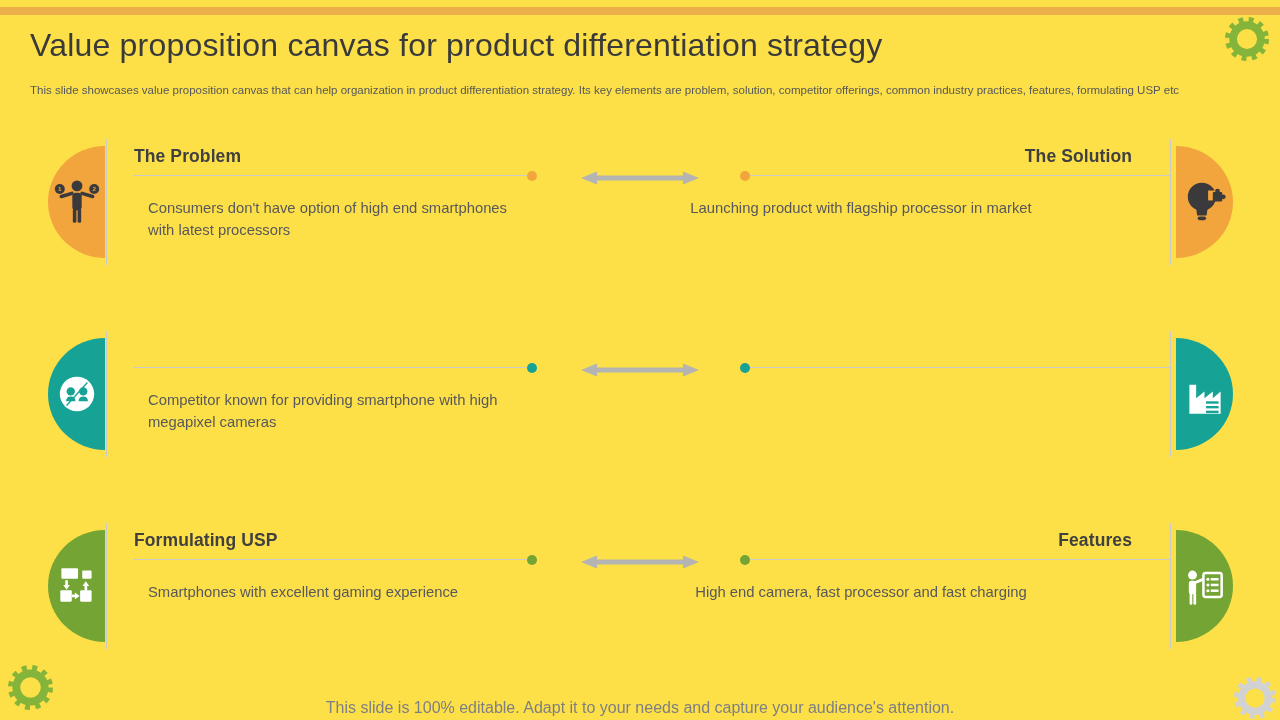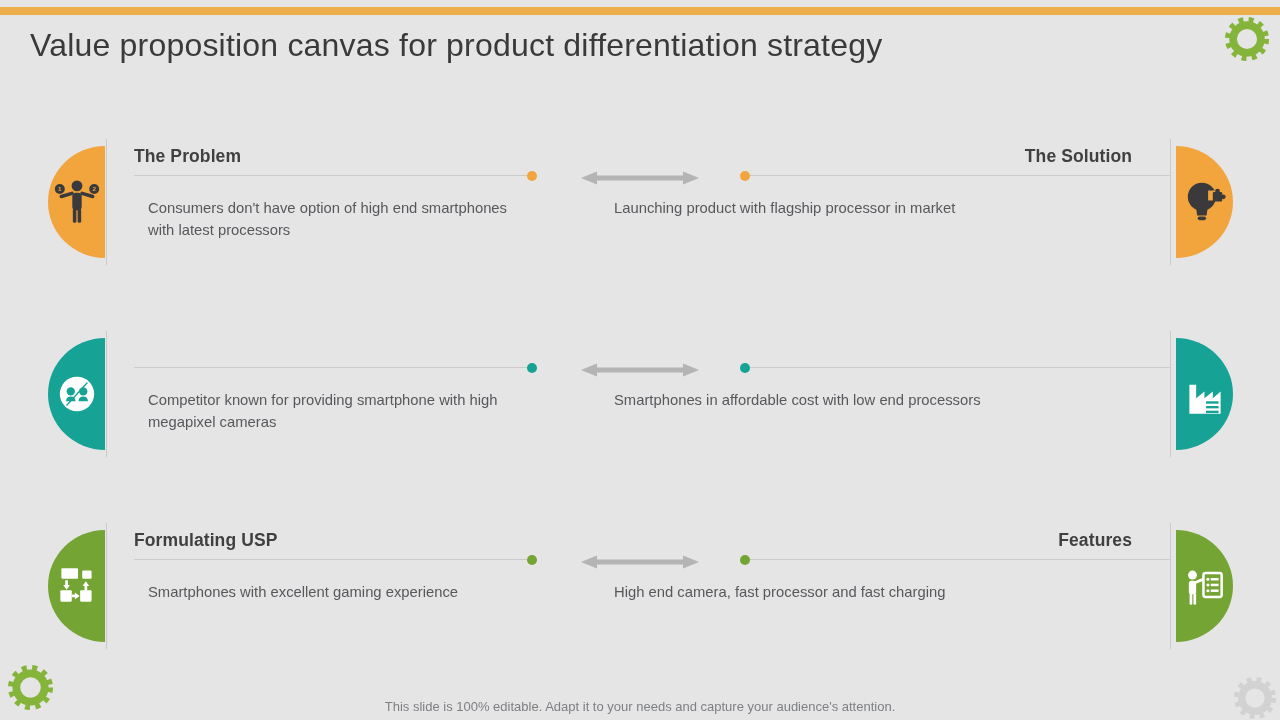--- a/index.html
+++ b/index.html
@@ -1,16 +1,16 @@
 <!DOCTYPE html>
 <html><head>
 <meta charset="utf-8">
 <style>
   html,body{margin:0;padding:0;background:#fff;}
-  .slide{position:relative;width:1280px;height:720px;background:#e5e5e5;overflow:hidden;
+  .slide{position:relative;width:1280px;height:720px;background:#fde047;overflow:hidden;
          font-family:"Liberation Sans",sans-serif;}
 
   .topbar{position:absolute;left:0;top:7px;width:1280px;height:8px;}
 
   .page-title{position:absolute;left:30px;top:27px;margin:0;font-size:32px;font-weight:400;
               color:#3a3a3a;letter-spacing:0.2px;white-space:nowrap;}
   .page-subtitle{position:absolute;left:30px;top:84px;margin:0;font-size:11.5px;color:#55575b;
                  white-space:nowrap;}
 
   .row{position:absolute;left:0;width:1272px;height:126px;}
@@ -32,45 +32,46 @@
 
   .hline{position:absolute;top:36px;height:1px;background:#c9cccb;}
   .hline.l{left:134px;width:393px}
   .hline.r{left:750px;width:420px}
 
   .dot{position:absolute;top:31.5px;width:10px;height:10px;border-radius:50%;}
   .dot.l{left:527px}.dot.r{left:740px}
 
   .body{position:absolute;top:45px;margin:14px;font-size:14.8px;color:#57585c;line-height:1.48;}
   .body.l{left:134px;width:378px;text-align:left}
-  .body.r{right:124px;width:520px;text-align:left}
+  .body.r{right:137px;width:520px;text-align:center}
 
   .arrow{position:absolute;left:577px;top:31px;width:126px;height:16px;}
 
   .gear{position:absolute;}
   .gear-tr{left:1224px;top:16px;width:46px;height:46px;}
   .gear-bl{left:7px;top:664px;width:47px;height:47px;}
   .gear-br{left:1233px;top:676px;width:44px;height:44px;}
 
   .footer{position:absolute;left:0;top:699px;width:1280px;margin:0;text-align:center;
-          font-size:13px;color:#7e7f83;}
+          font-size:16px;color:#7e7f83;}
 </style>
 </head>
 <body>
 
 <div class="slide">
 
   <div class="topbar" style="background-color: rgb(237, 174, 76);"></div>
 
   <svg class="gear gear-tr" viewBox="0 0 48 48">
     <circle cx="24" cy="24" r="20" fill="none" stroke-width="6" stroke-dasharray="5 5.6" style="stroke: rgb(133, 180, 58);"></circle>
     <circle cx="24" cy="24" r="14.5" fill="none" stroke-width="8" style="stroke: rgb(133, 180, 58);"></circle>
   </svg>
 
   <h1 class="page-title">Value proposition canvas for product differentiation strategy</h1>
+  <p class="page-subtitle">This slide showcases value proposition canvas that can help organization in product differentiation strategy. Its key elements are problem, solution, competitor offerings, common industry practices, features, formulating USP etc</p>
 
   <section class="row r1">
     <div class="vline l"></div>
     <div class="semi l" style="background-color: rgb(242, 164, 61);">
       <svg class="icon" viewBox="0 0 48 48">
         <g fill="#3a3a3c">
           <circle cx="24" cy="8.5" r="5.2"></circle>
           <rect x="19.5" y="15" width="9" height="17" rx="3.5"></rect>
           <rect x="20" y="30" width="3.4" height="14" rx="1.6"></rect>
           <rect x="24.6" y="30" width="3.4" height="14" rx="1.6"></rect>
@@ -131,21 +132,20 @@
     <div class="hline l"></div>
     <span class="dot l" style="background-color: rgb(22, 162, 149);"></span>
     <p class="body l">Competitor known for providing smartphone with high megapixel cameras</p>
 
     <svg class="arrow" viewBox="0 0 126 16">
       <path d="M4 8 L20 1.5 V5.6 H106 V1.5 L122 8 L106 14.5 V10.4 H20 V14.5 Z" style="fill: rgb(180, 180, 180);"></path>
     </svg>
 
     <span class="dot r" style="background-color: rgb(22, 162, 149);"></span>
     <div class="hline r"></div>
-    <p class="body r">Smartphones in affordable cost with low end processors</p>
     <div class="vline r"></div>
     <div class="semi r" style="background-color: rgb(22, 162, 149);">
       <svg class="icon" viewBox="0 0 48 48">
         <path d="M9 43 V15 h6.5 v13 l8 -6.5 V28 l8 -6.5 V28 l7.5 -6.5 V43 z" fill="#ffffff"></path>
         <g fill="#16a295">
           <rect x="25" y="31" width="12" height="2.3"></rect>
           <rect x="25" y="35.5" width="12" height="2.3"></rect>
           <rect x="25" y="40" width="12" height="2.3"></rect>
         </g>
       </svg>

